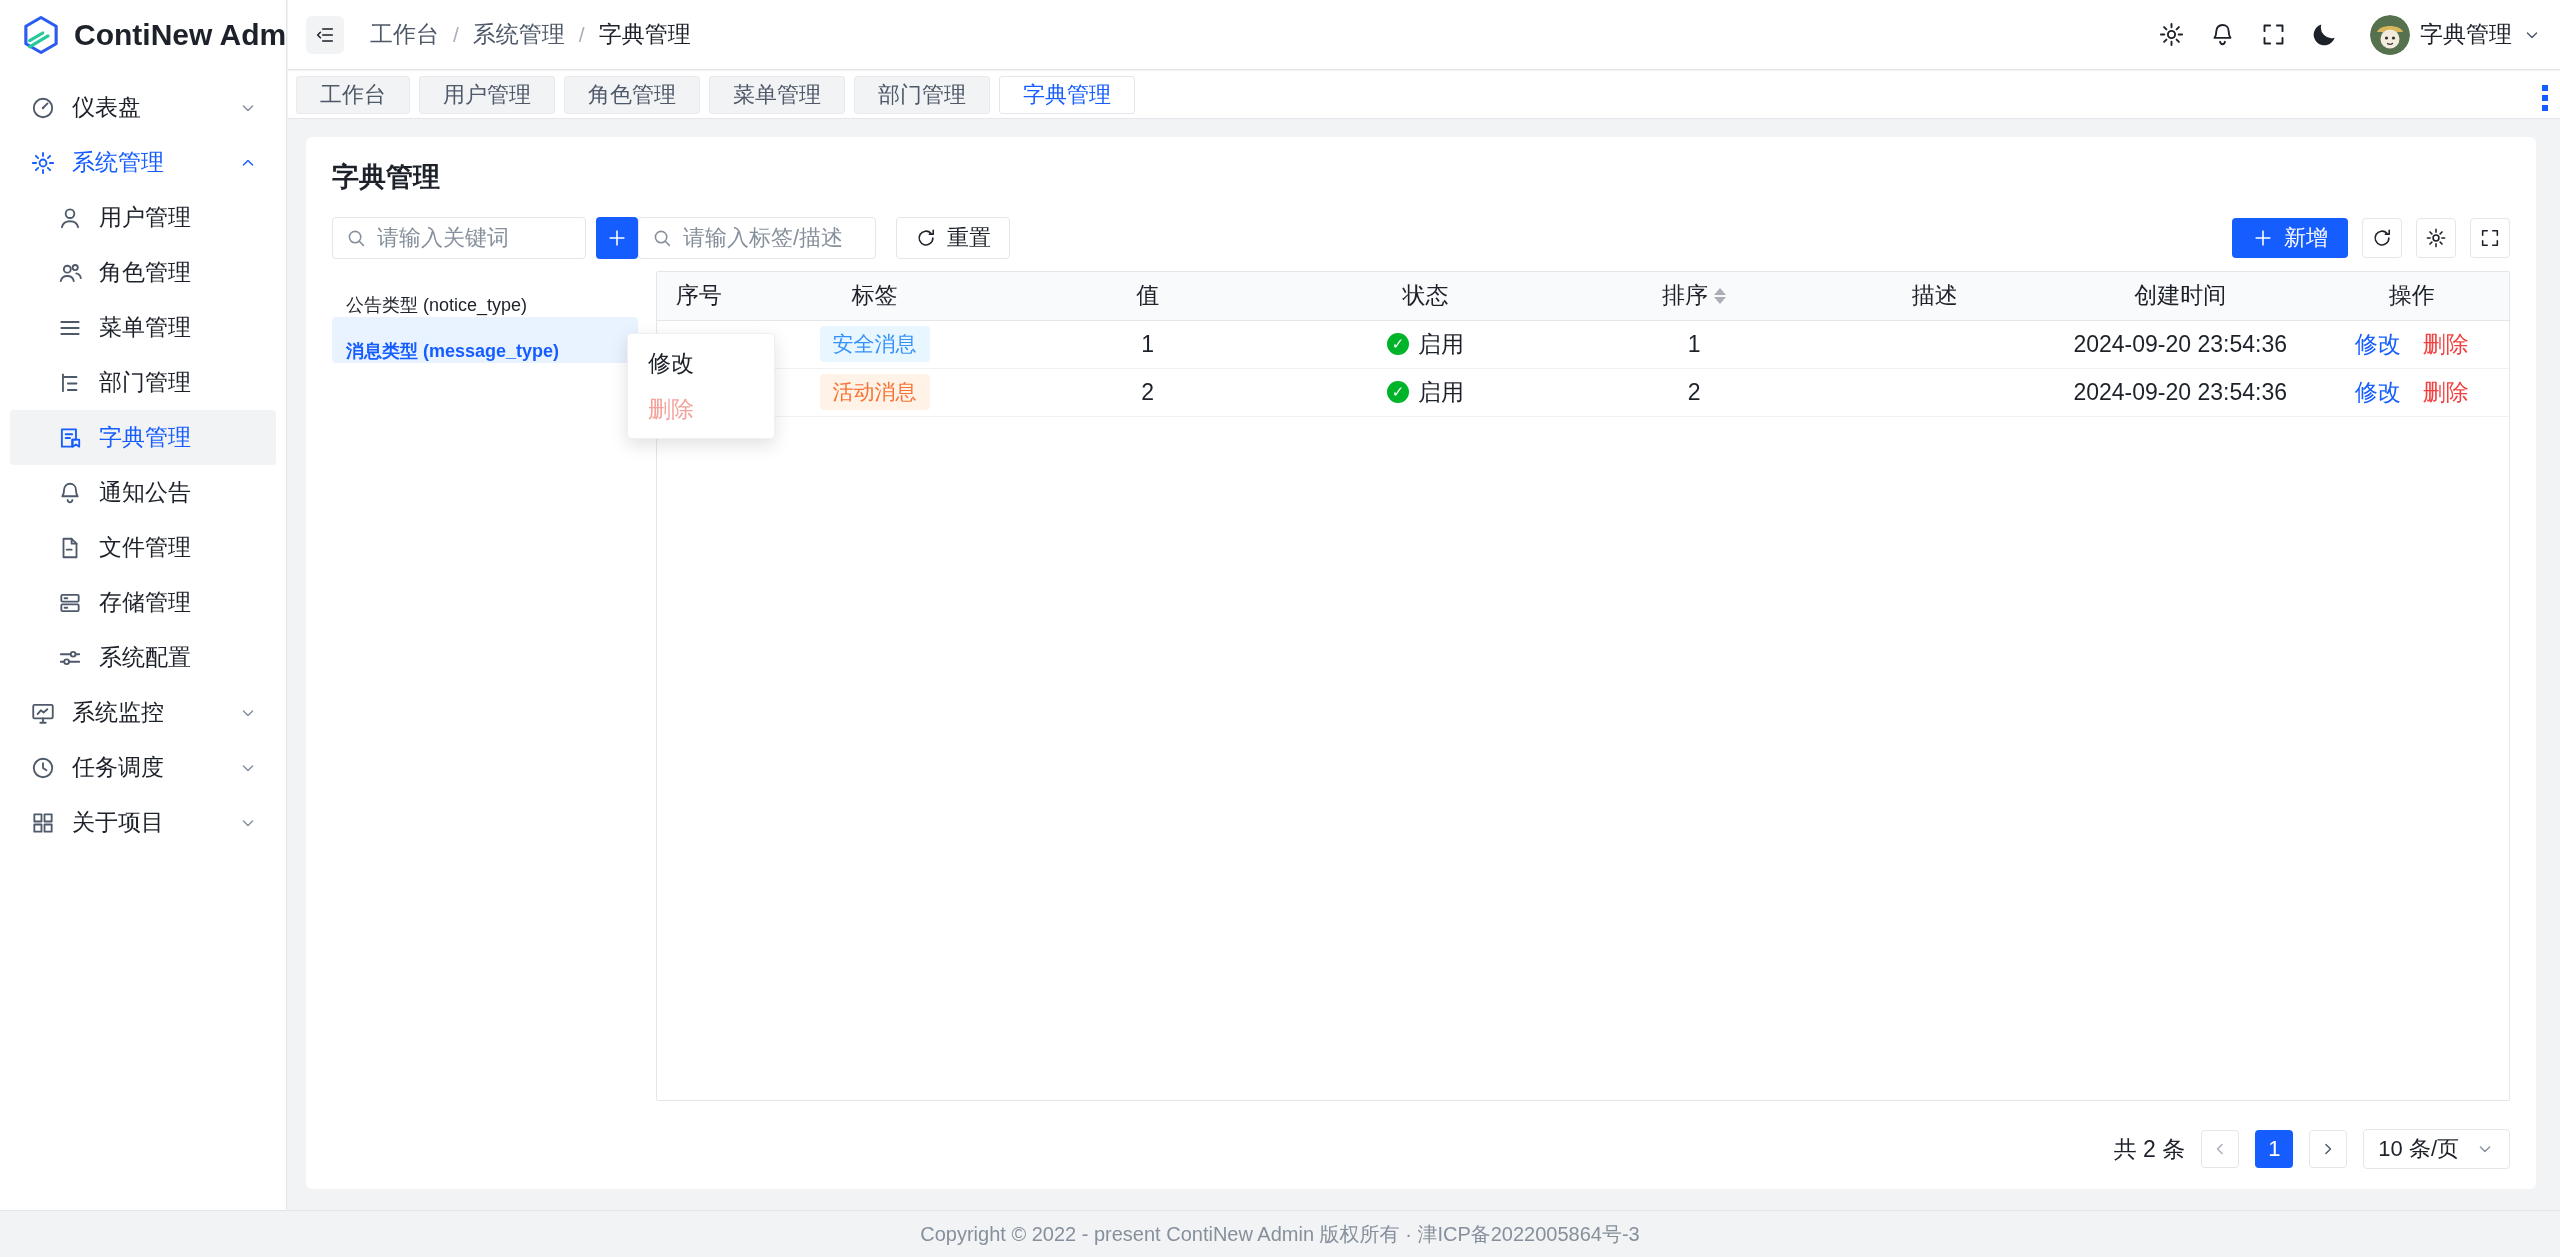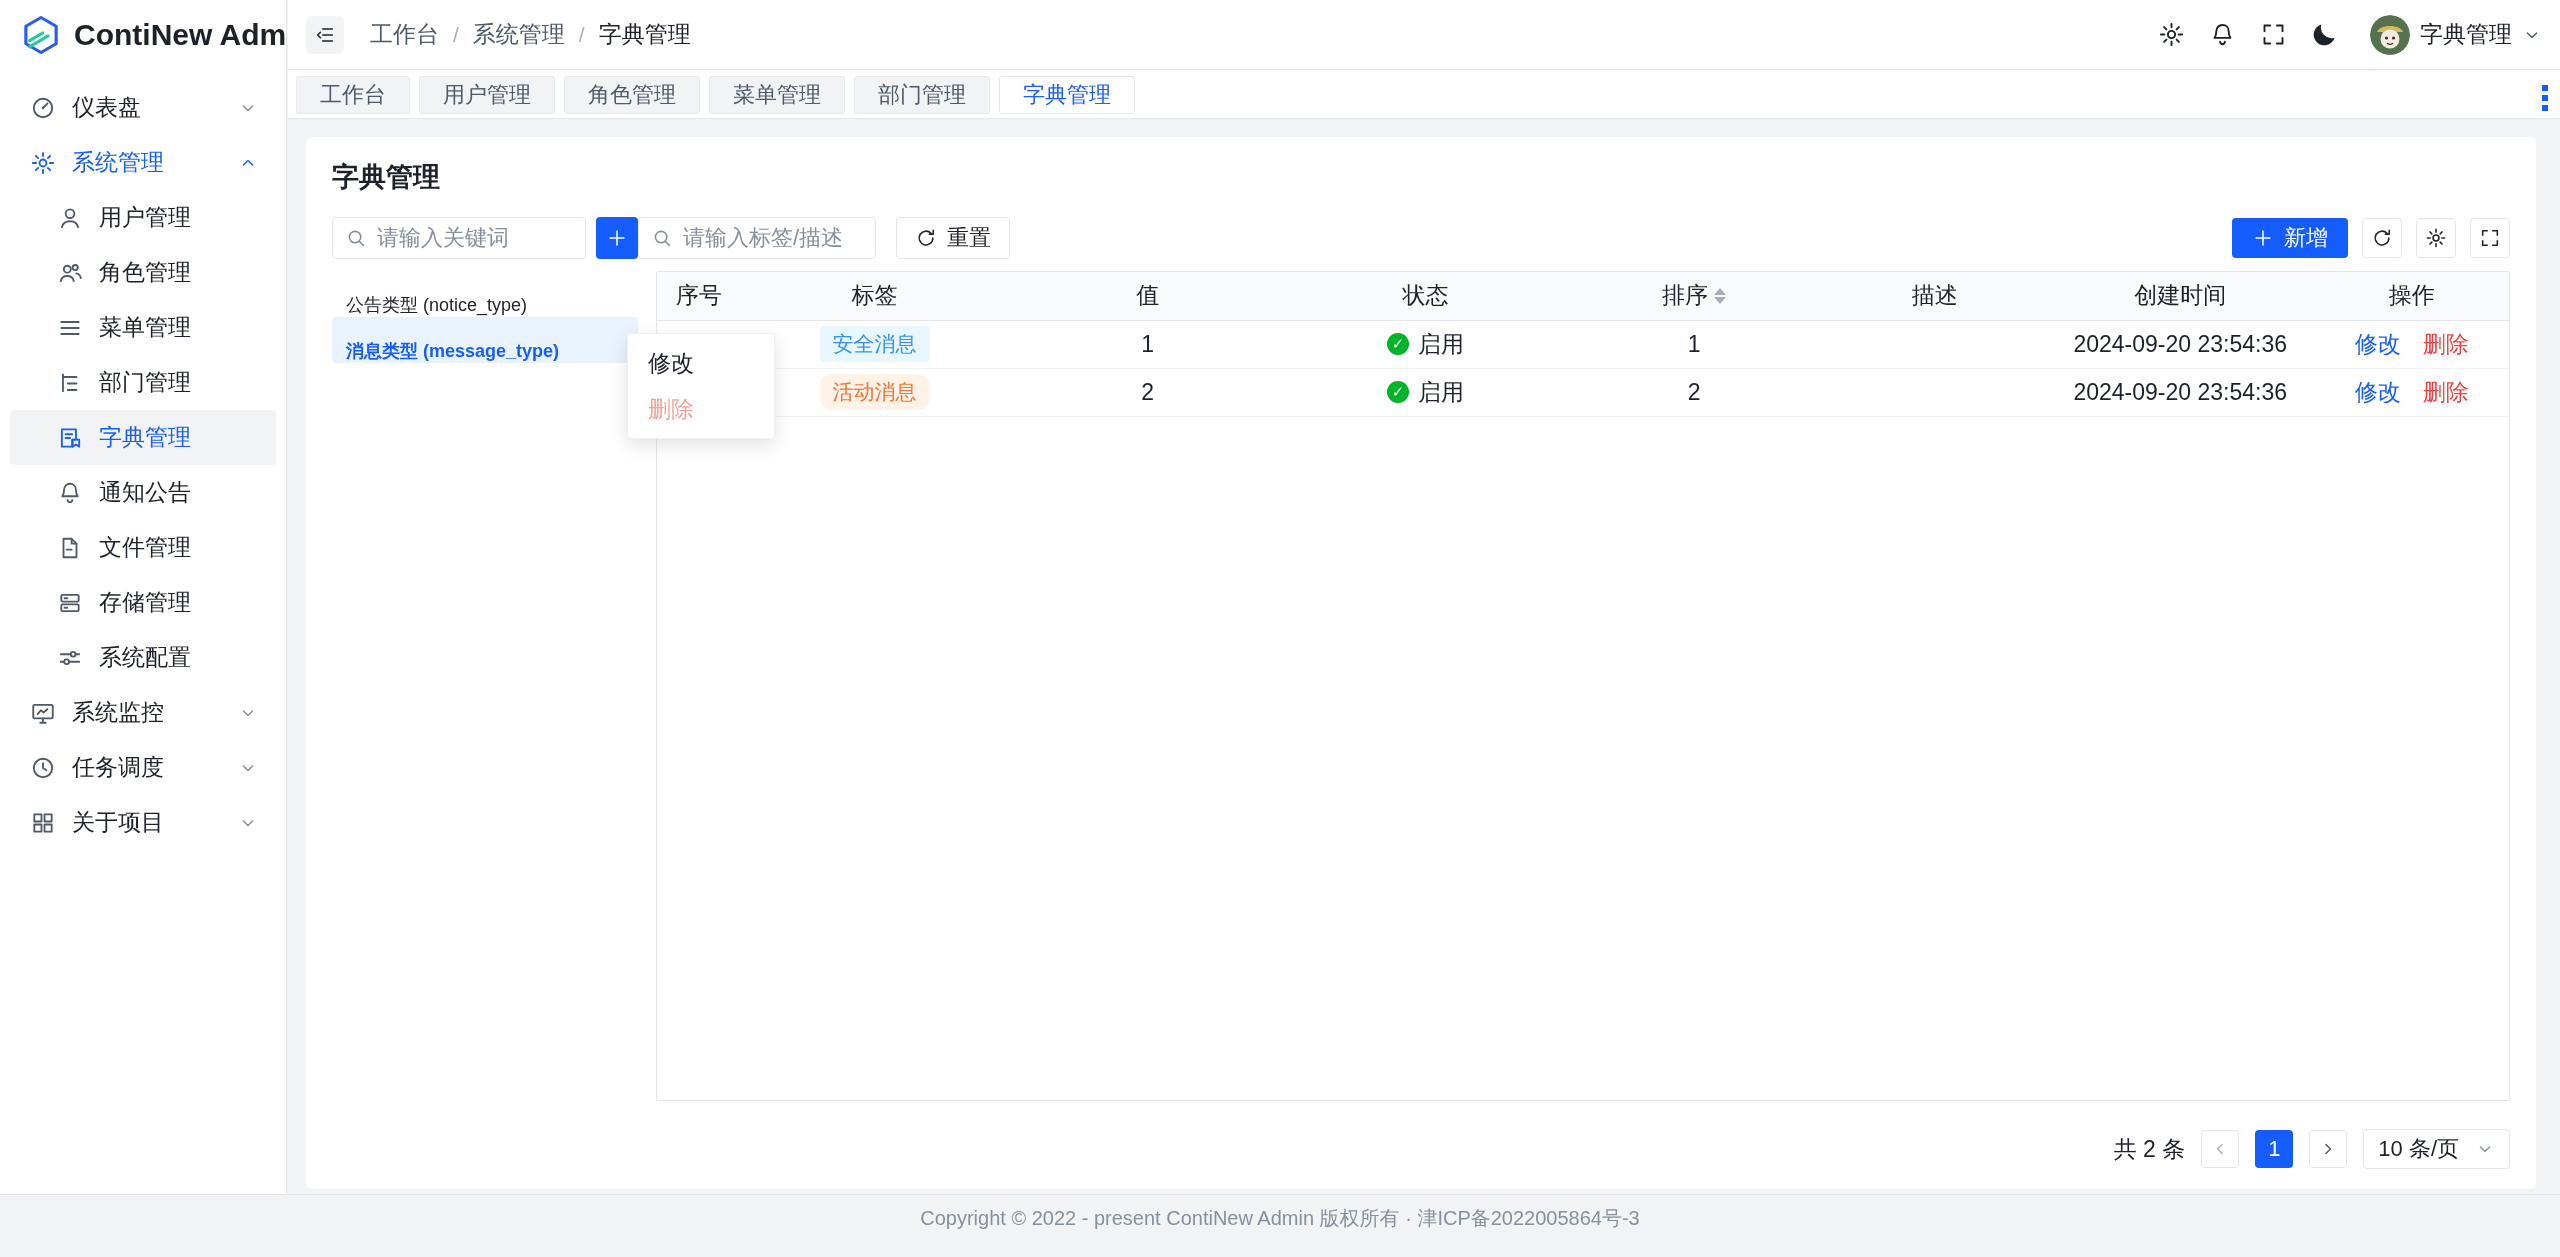--- a/index.html
+++ b/index.html
@@ -77,42 +77,42 @@
   th { height:48px; background:#f9fafb; border-bottom:1px solid #e5e6eb; font-size:23px; font-weight:400; color:#1d2129; text-align:center; }
   td { height:48px; border-bottom:1px solid #f0f1f3; font-size:23px; color:#1d2129; text-align:center; }
   .th-sort { display:inline-flex; align-items:center; gap:6px; cursor:pointer; }
   .sort-carets { display:inline-flex; flex-direction:column; gap:2px; color:#a9aeb8; }
   .sort-carets i { width:0; height:0; border-left:6px solid transparent; border-right:6px solid transparent; display:block; }
   .caret-up { border-bottom:7px solid currentColor; }
   .caret-down { border-top:7px solid currentColor; }
 
   .tag { display:inline-block; padding:5px 13px; border-radius:4px; font-size:21px; line-height:1.2; }
   .tag.blue { background:#e8f7ff; color:#3491fa; }
-  .tag.orange { background:#fff3e8; color:#f77234;border-radius:12px; }
+  .tag.orange { background:#fff3e8; color:#f77234; }
   .status { display:inline-flex; align-items:center; gap:9px; }
   .status-dot { width:22px; height:22px; border-radius:50%; background:#00b42a; color:#fff; font-size:15px; display:inline-flex; align-items:center; justify-content:center; flex:none; }
   .link { cursor:pointer; }
   .link.edit { color:#165dff; margin-right:22px; }
   .link.del { color:#f53f3f; }
 
   .pager { display:flex; align-items:center; justify-content:flex-end; gap:16px; margin-top:28px; font-size:23px; color:#1d2129; }
   .pg-btn { width:38px; height:38px; border:1px solid #e5e6eb; border-radius:4px; background:#fff; display:flex; align-items:center; justify-content:center; cursor:pointer; }
   .pg-btn.prev { color:#a9aeb8; }
   .pg-btn.next { color:#4e5969; }
   .pg-num { width:38px; height:38px; border-radius:4px; background:#165dff; color:#fff; font-size:22px; display:flex; align-items:center; justify-content:center; cursor:pointer; }
   .pg-size { height:40px; border:1px solid #e5e6eb; border-radius:4px; background:#fff; display:flex; align-items:center; gap:16px; padding:0 14px; font-size:22px; color:#1d2129; cursor:pointer; }
   .pg-size .chev { color:#86909c; }
 
   
   .ctx-menu { position:absolute; left:627px; top:333px; width:148px; background:#fff; border:1px solid #eef0f3; border-radius:4px; box-shadow:0 6px 18px rgba(0,0,0,0.12); padding:6px 0; z-index:20; }
   .ctx-item { height:46px; display:flex; align-items:center; padding:0 20px; font-size:23px; color:#1d2129; cursor:pointer; }
   .ctx-item.danger { color:#f3a39c; }
 
   
-  .footer { position:absolute; left:0; right:0; bottom:16px; height:47px; background:#f2f3f5; border-top:1px solid #e5e6eb; display:flex; align-items:center; justify-content:center; font-size:20px; color:#86909c; }
+  .footer { position:absolute; left:0; right:0; bottom:0; height:47px; background:#f2f3f5; border-top:1px solid #e5e6eb; display:flex; align-items:center; justify-content:center; font-size:20px; color:#86909c; }
 </style>
 </head>
 <body>
 
 <svg width="0" height="0" style="position:absolute">
   <defs>
     <symbol id="i-logo" viewBox="0 0 48 48">
       <path d="M24 4l17.3 10v20L24 44 6.7 34V14z" stroke="#2a5cf0" stroke-width="3.6" fill="none"></path>
       <path d="M11 30.5l15-8.8" stroke="#23c99a" stroke-width="3.6"></path>
       <path d="M11 37.5l21-12.4" stroke="#23c99a" stroke-width="3.6"></path>

